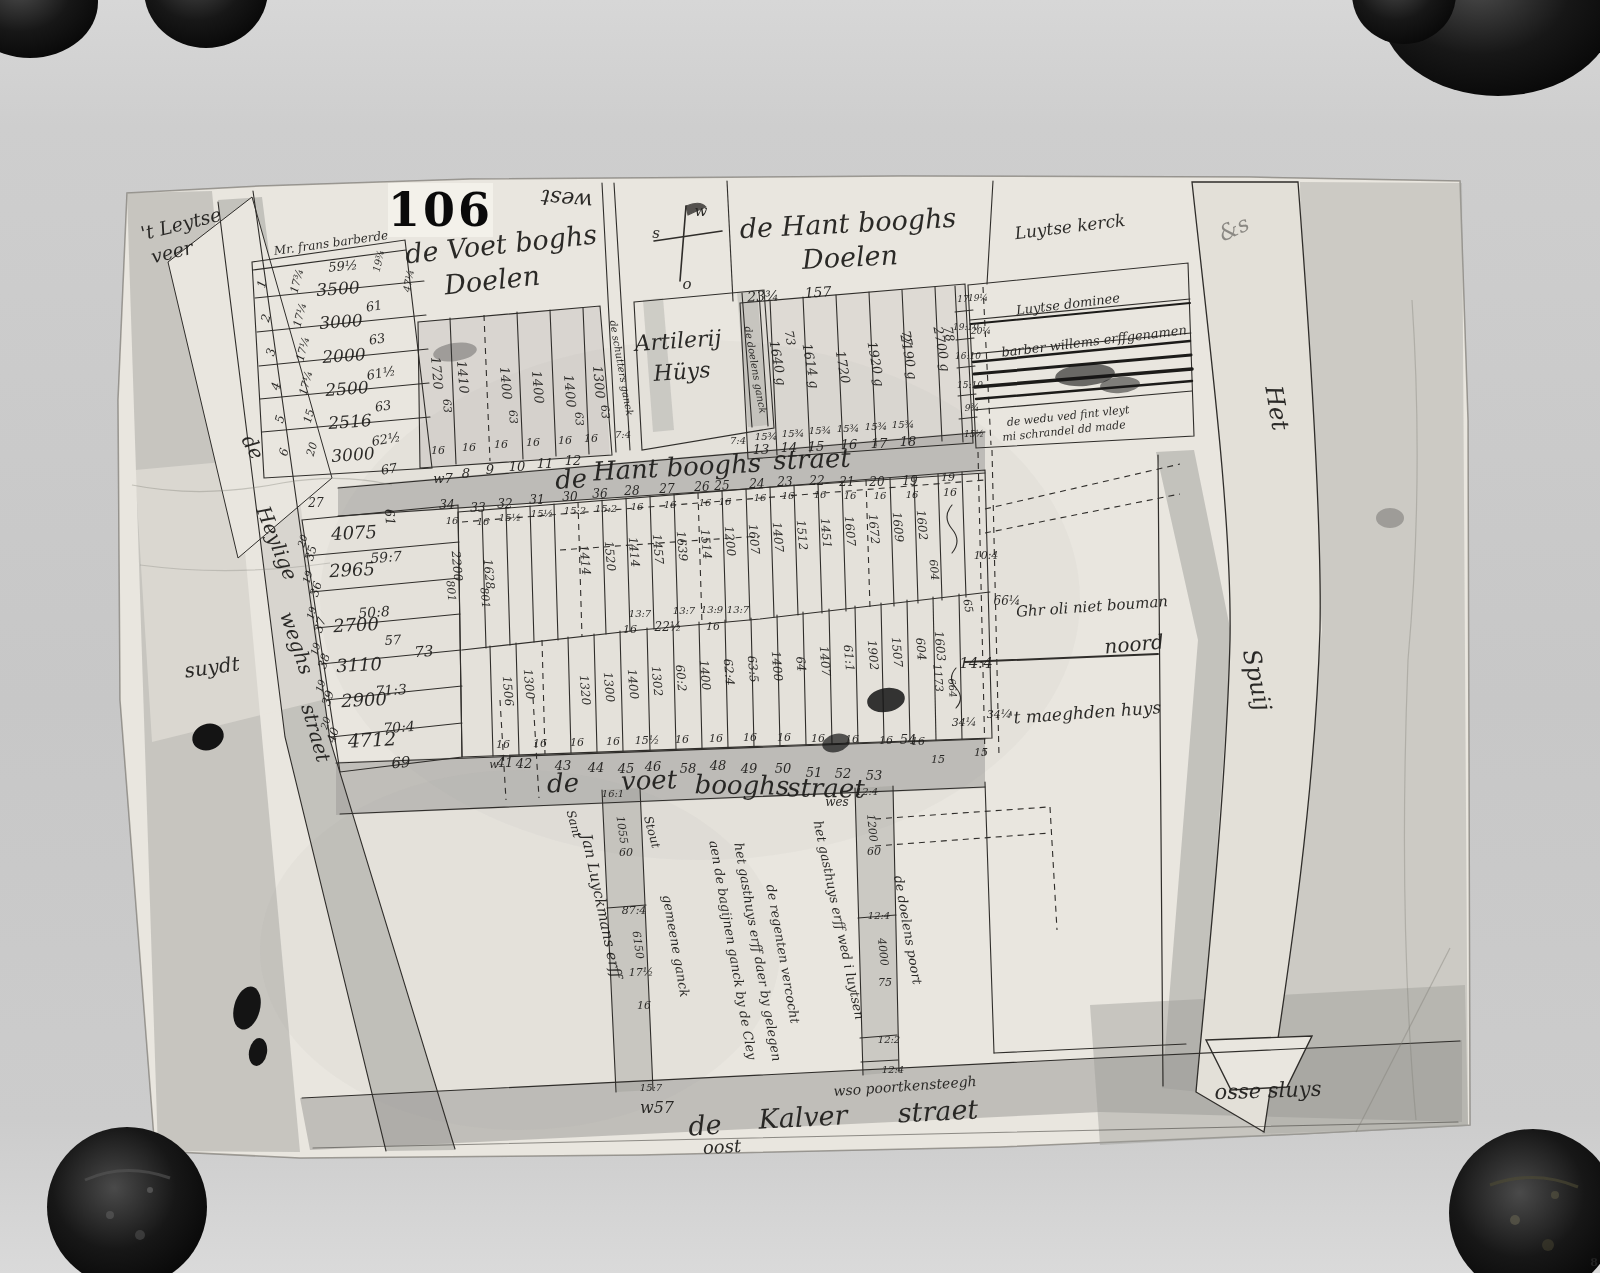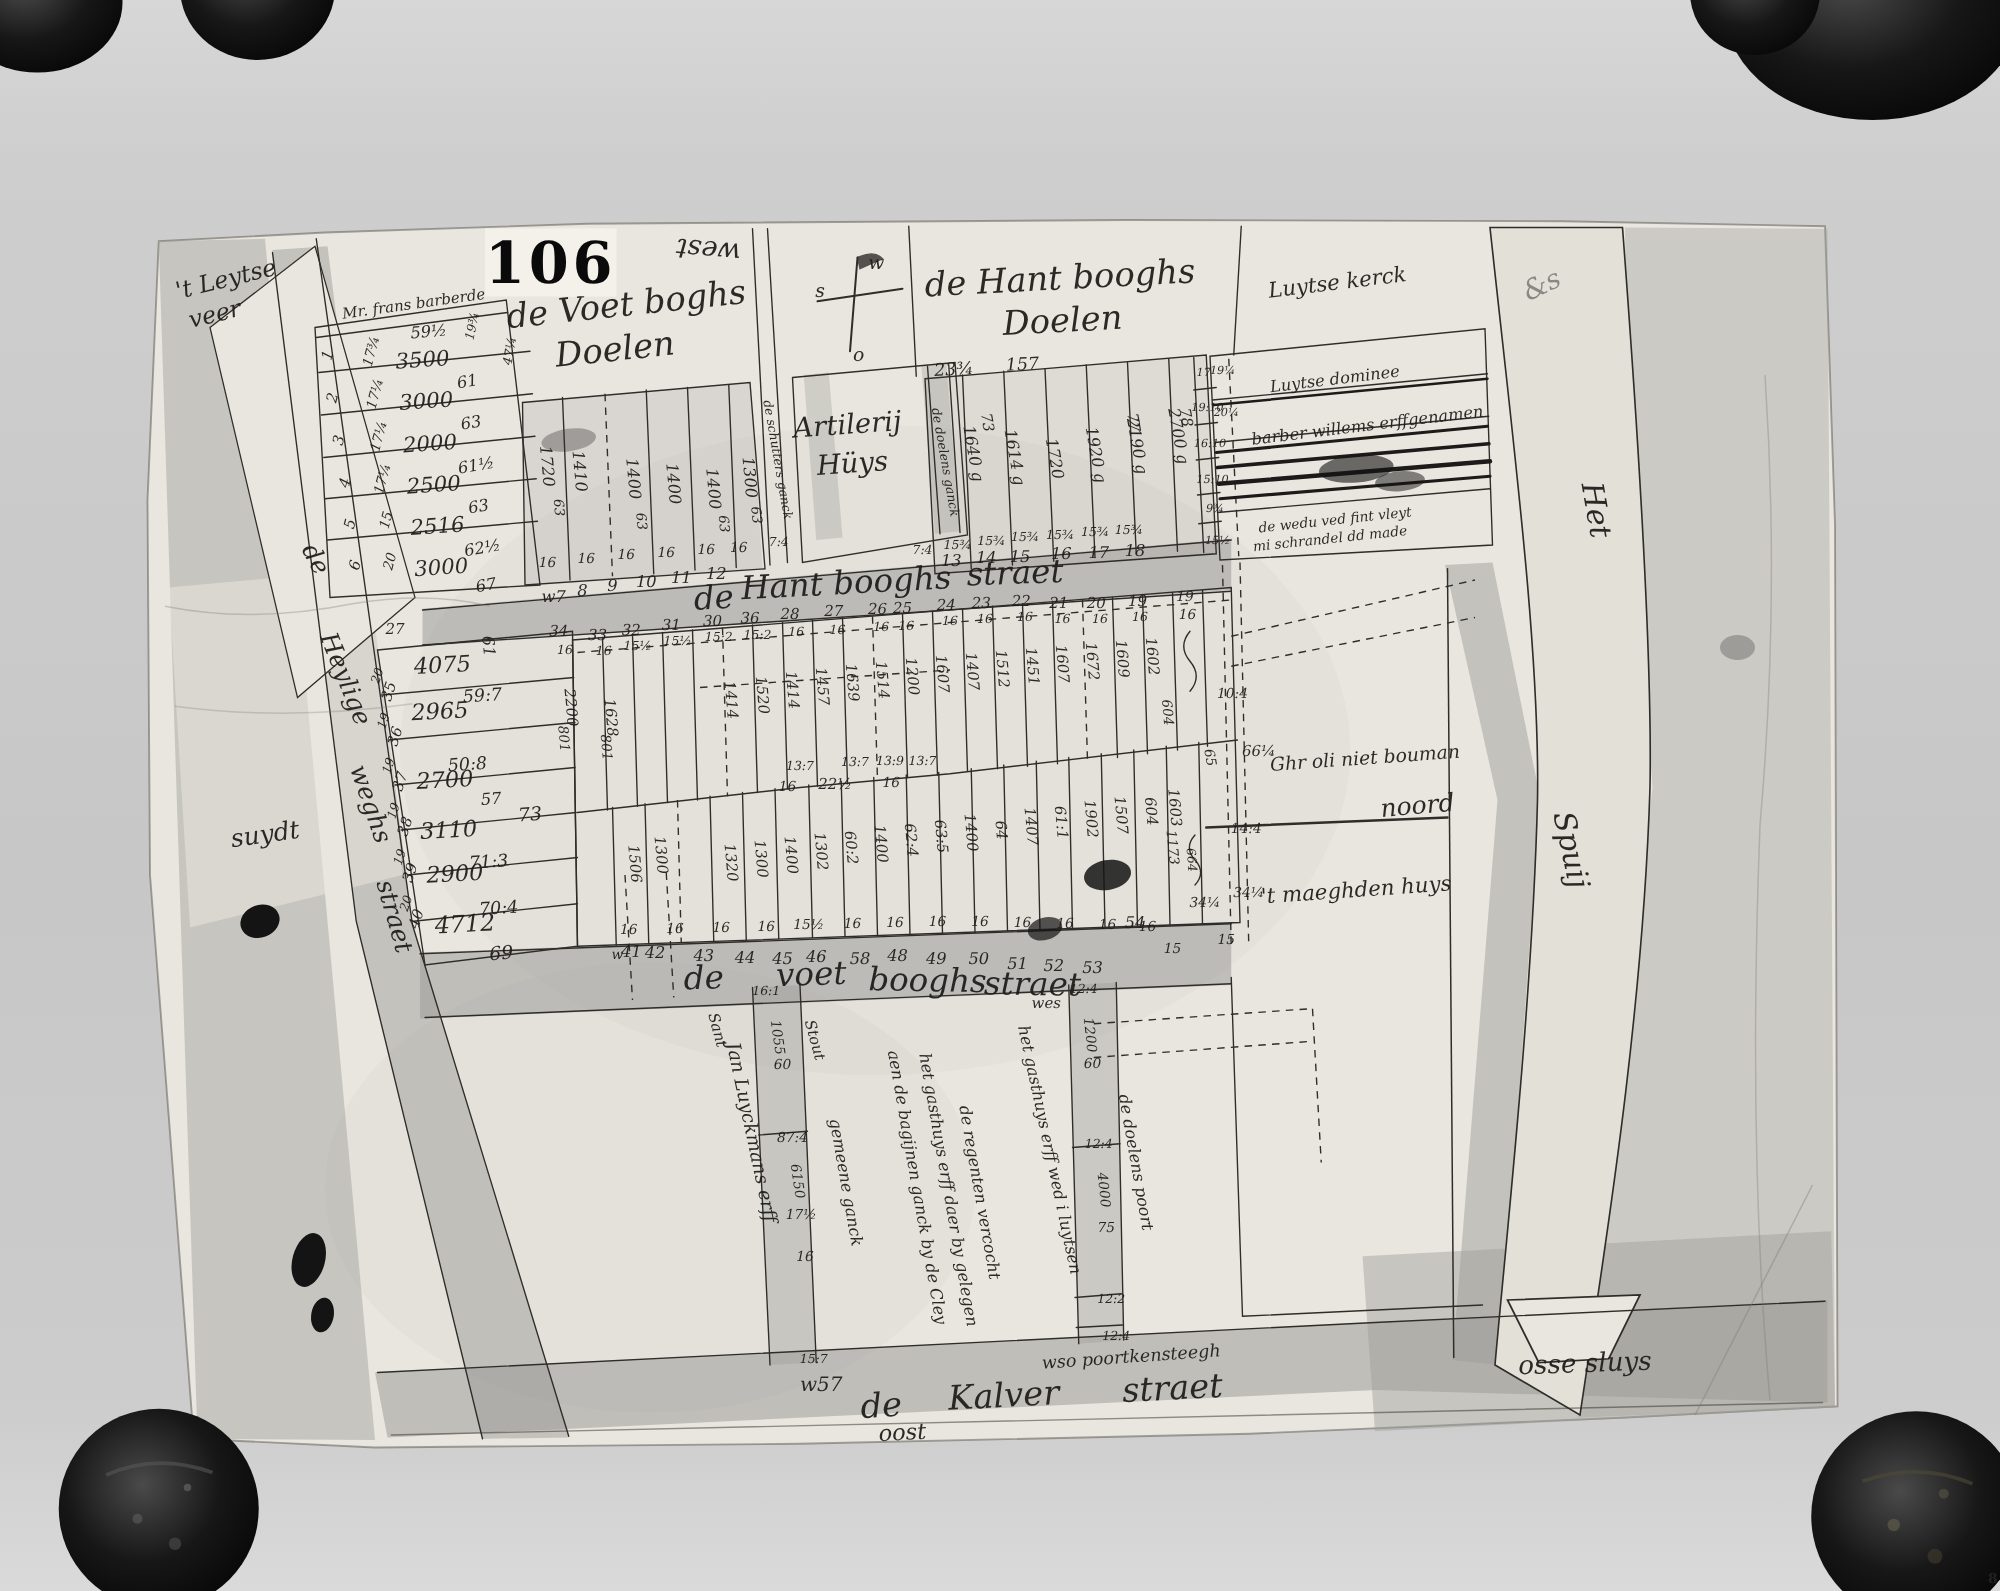--- a/index.html
+++ b/index.html
@@ -506,21 +506,21 @@
       <span class="lb" style="left: 308px; top: 577px; font-size: 10px; transform: translate(-50%, -50%) rotate(-72deg);">19</span>
       <span class="lb" style="left: 312px; top: 613px; font-size: 10px; transform: translate(-50%, -50%) rotate(-72deg);">19</span>
       <span class="lb" style="left: 316px; top: 649px; font-size: 10px; transform: translate(-50%, -50%) rotate(-72deg);">19</span>
       <span class="lb" style="left: 321px; top: 686px; font-size: 10px; transform: translate(-50%, -50%) rotate(-72deg);">19</span>
       <span class="lb" style="left: 326px; top: 723px; font-size: 10px; transform: translate(-50%, -50%) rotate(-72deg);">20</span>
       <span class="lb" style="left: 1092px; top: 607px; font-size: 15px; transform: translate(-50%, -50%) rotate(-4deg);">Ghr oli niet bouman</span>
       <span class="lb" style="left: 1085px; top: 713px; font-size: 17px; transform: translate(-50%, -50%) rotate(-4deg);">'t maeghden huys</span>
       <span class="lb" style="left: 986px; top: 555px; font-size: 11px; transform: translate(-50%, -50%) rotate(0deg);">10:4</span>
       <span class="lb" style="left: 968px; top: 606px; font-size: 11px; transform: translate(-50%, -50%) rotate(80deg);">65</span>
       <span class="lb" style="left: 1007px; top: 601px; font-size: 12px; transform: translate(-50%, -50%) rotate(0deg);">66¼</span>
-      <span class="lb" style="left: 997px; top: 663px; font-size: 11px; transform: translate(-50%, -50%) rotate(0deg); text-align: right;">14:4</span>
+      <span class="lb" style="left: 976px; top: 663px; font-size: 15px; transform: translate(-50%, -50%) rotate(0deg); text-align: right;">14:4</span>
       <span class="lb" style="left: 964px; top: 722px; font-size: 11px; transform: translate(-50%, -50%) rotate(0deg);">34¼</span>
       <span class="lb" style="left: 999px; top: 714px; font-size: 11px; transform: translate(-50%, -50%) rotate(0deg);">34¼</span>
       <span class="lb" style="left: 981px; top: 752px; font-size: 11px; transform: translate(-50%, -50%) rotate(0deg);">15</span>
       <span class="lb" style="left: 934px; top: 570px; font-size: 11px; transform: translate(-50%, -50%) rotate(85deg);">604</span>
       <span class="lb" style="left: 938px; top: 678px; font-size: 11px; transform: translate(-50%, -50%) rotate(85deg);">1173</span>
       <span class="lb" style="left: 952px; top: 688px; font-size: 10px; transform: translate(-50%, -50%) rotate(85deg);">664</span>
       <span class="lb" style="left: 948px; top: 477px; font-size: 11px; transform: translate(-50%, -50%) rotate(0deg);">19</span>
       <span class="lb" style="left: 950px; top: 492px; font-size: 11px; transform: translate(-50%, -50%) rotate(0deg);">16</span>
       <span class="lb" style="left: 622px; top: 830px; font-size: 11px; transform: translate(-50%, -50%) rotate(82deg);">1055</span>
       <span class="lb" style="left: 626px; top: 852px; font-size: 11px; transform: translate(-50%, -50%) rotate(0deg);">60</span>

